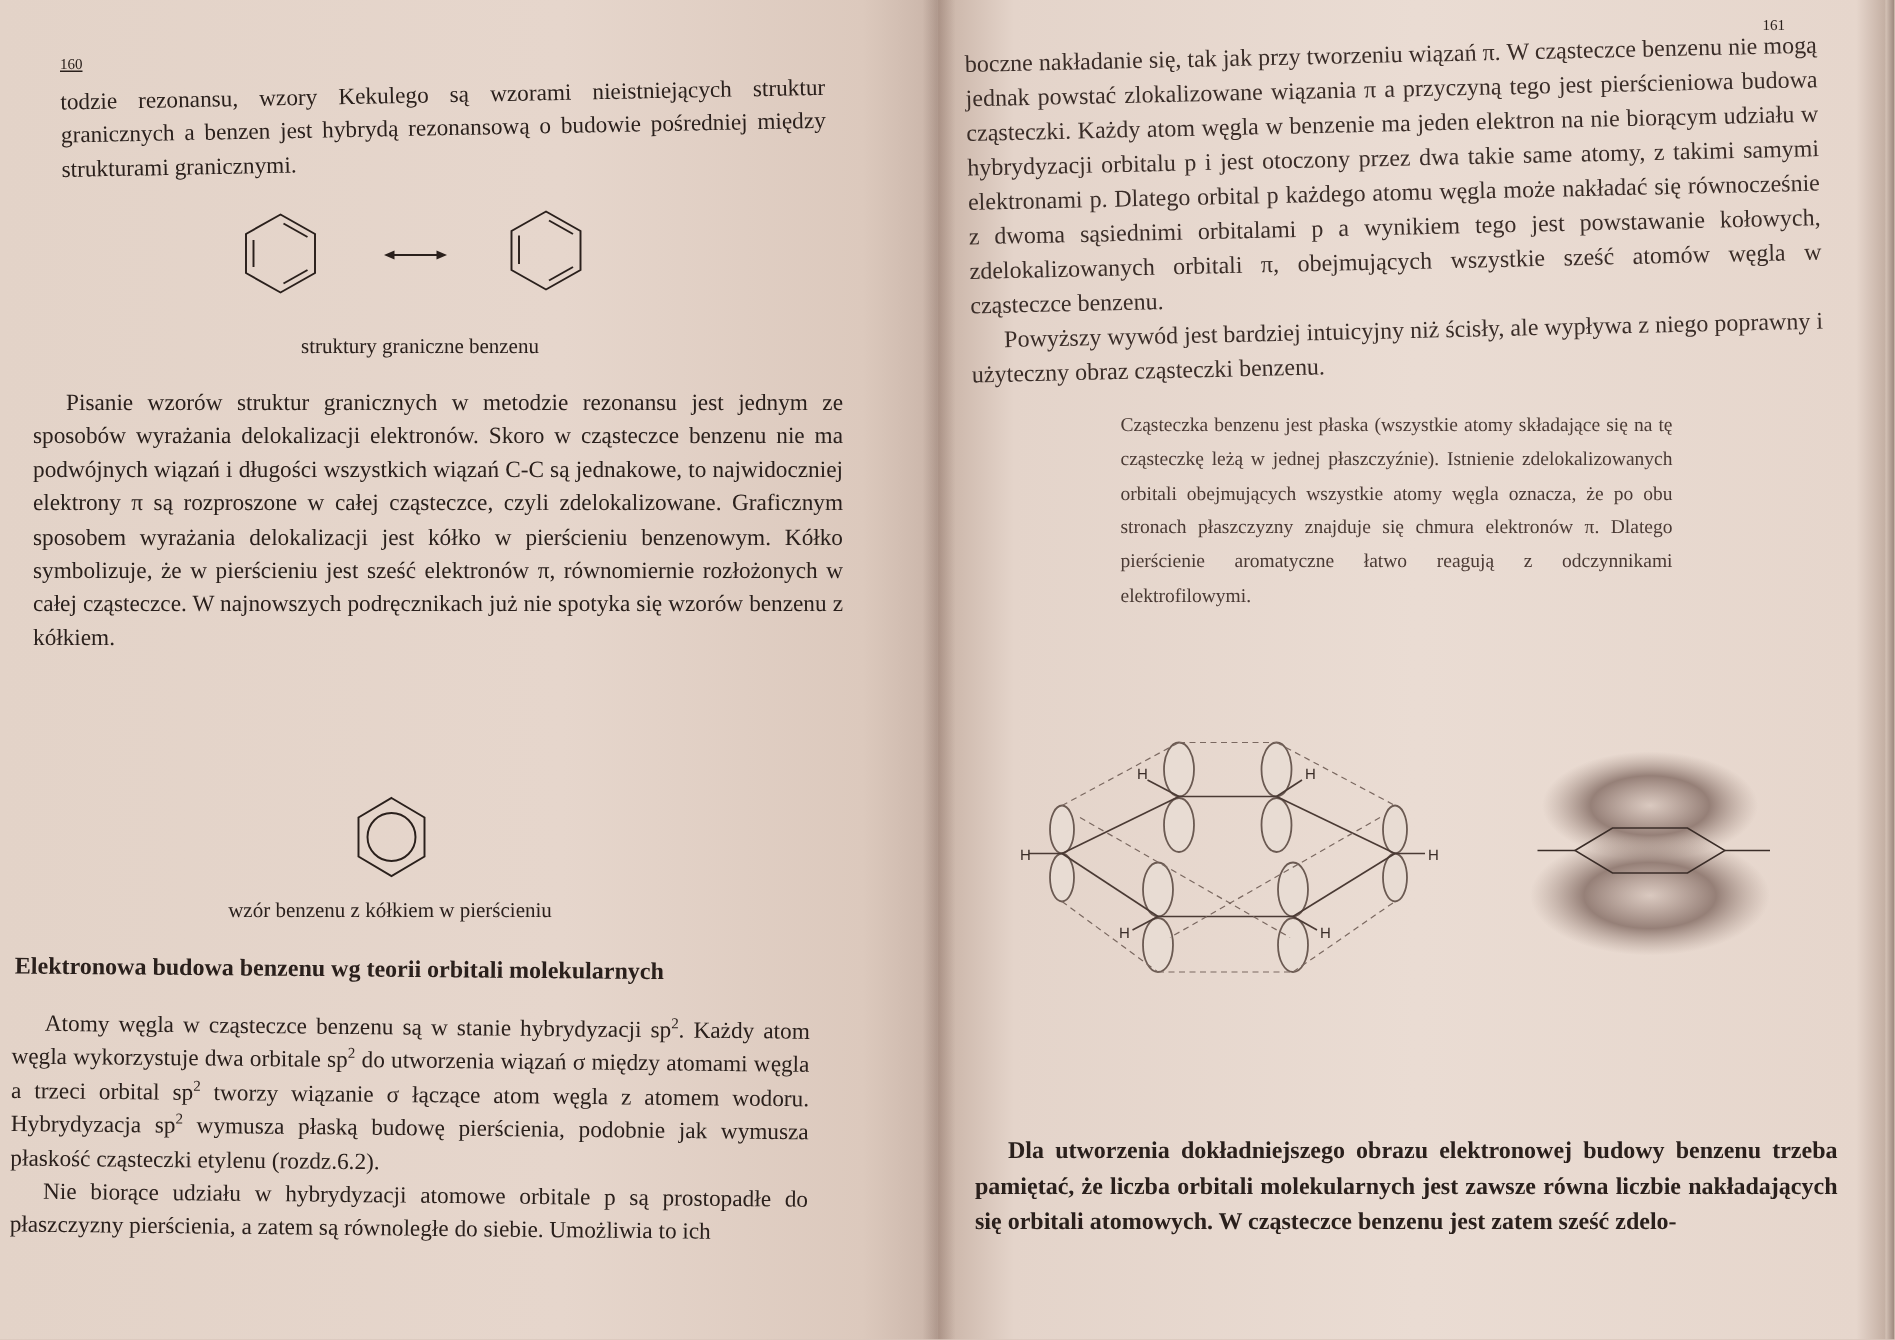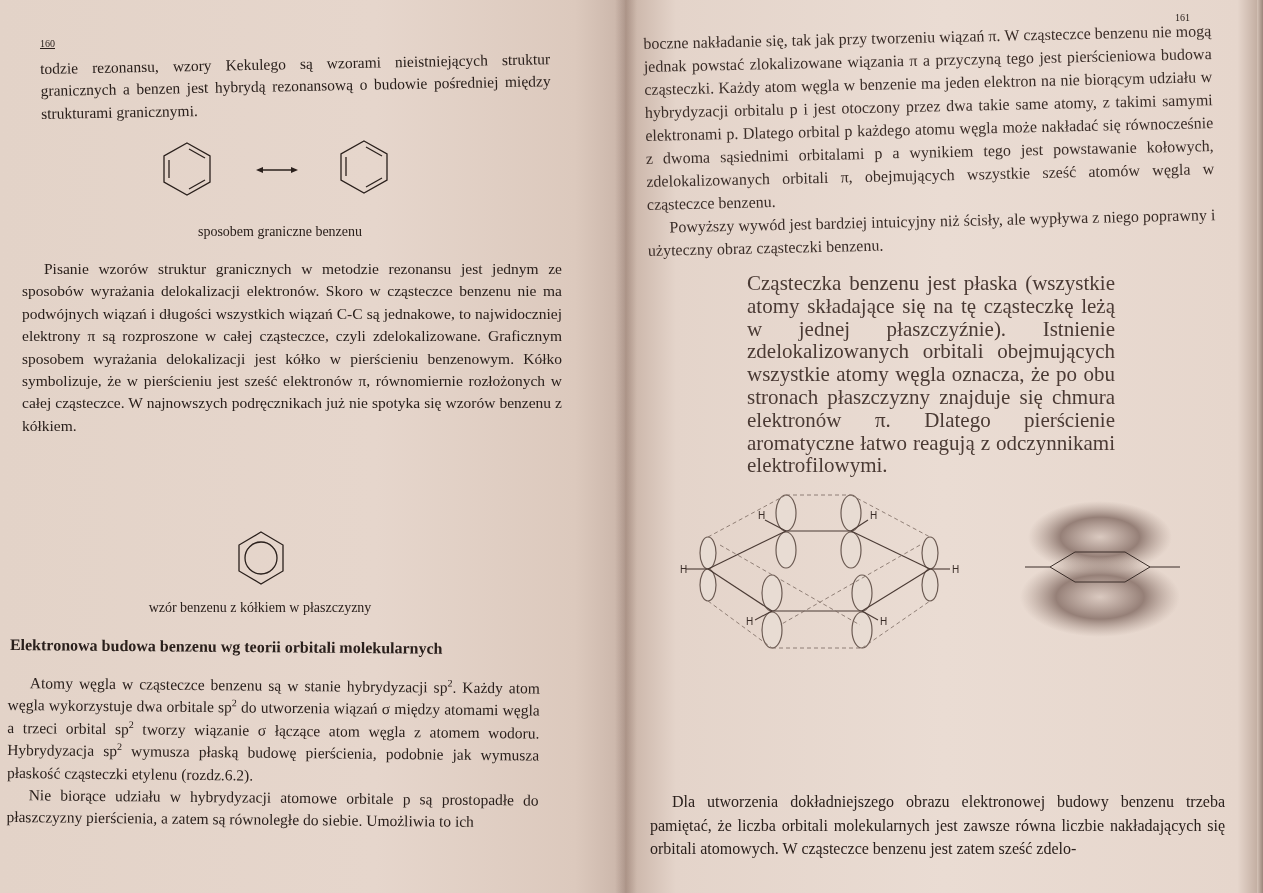--- a/index.html
+++ b/index.html
@@ -33,21 +33,21 @@
   .text {
     position: absolute; font-size: 15.5px; line-height: 22.4px;
     text-align: justify; text-align-last: left;
   }
   .text p { margin: 0; }
   .indent { text-indent: 22px; }
   .caption { position: absolute; font-size: 14px; text-align: center; }
   .heading { position: absolute; font-size: 16px; font-weight: bold; }
   .fig { position: absolute; }
   .boxed {
-    position: absolute; font-size: 21px; line-height: 22.8px;
+    position: absolute; font-size: 13px; line-height: 22.8px;
     text-align: justify; text-align-last: left; color: #4a3a34;
   }
   sup { font-size: 10px; line-height: 0; }
 </style>
 </head>
 <body>
 
 <div class="page page-left">
   <div class="pnum" style="left:40px; top:38px;text-decoration:underline;">160</div>
 
@@ -67,33 +67,33 @@
       <polygon points="96,32 103,29 103,35" fill="#2a201c"></polygon>
       <polygon points="138,32 131,29 131,35" fill="#2a201c"></polygon>
     </g>
     <g stroke="#2a201c" stroke-width="1.3" fill="none">
       <polygon points="204,3 227,16 227,42 204,55 181,42 181,16"></polygon>
       <line x1="206" y1="9" x2="222" y2="18"></line>
       <line x1="186" y1="19" x2="186" y2="38"></line>
       <line x1="222" y1="40" x2="206" y2="49"></line>
     </g>
   </svg>
-  <div class="caption" style="left:170px; top:224px; width:220px;">sposobem graniczne benzenu</div>
+  <div class="caption" style="left:170px; top:224px; width:220px;">struktury graniczne benzenu</div>
 
   <div class="text" style="left:22px; top:258px; width:540px;">
     <p class="indent">Pisanie wzorów struktur granicznych w metodzie rezonansu jest jednym ze sposobów wyrażania delokalizacji elektronów. Skoro w cząsteczce benzenu nie ma podwójnych wiązań i długości wszystkich wiązań C-C są jednakowe, to najwidoczniej elektrony π są rozproszone w całej cząsteczce, czyli zdelokalizowane. Graficznym sposobem wyrażania delokalizacji jest kółko w pierścieniu benzenowym. Kółko symbolizuje, że w pierścieniu jest sześć elektronów π, równomiernie rozłożonych w całej cząsteczce. W najnowszych podręcznikach już nie spotyka się wzorów benzenu z kółkiem.</p>
   </div>
 
   <svg class="fig" style="left:236px; top:530px;" width="50" height="56" viewBox="0 0 50 56">
     <g stroke="#2a201c" stroke-width="1.3" fill="none">
       <polygon points="25,2 47,15 47,41 25,54 3,41 3,15"></polygon>
       <circle cx="25" cy="28" r="16"></circle>
     </g>
   </svg>
-  <div class="caption" style="left:130px; top:600px; width:260px;">wzór benzenu z kółkiem w płaszczyzny</div>
+  <div class="caption" style="left:130px; top:600px; width:260px;">wzór benzenu z kółkiem w pierścieniu</div>
 
   <div class="heading" style="left:10px; top:636px; width:540px; transform: rotate(0.5deg); transform-origin:left top;">Elektronowa budowa benzenu wg teorii orbitali molekularnych</div>
 
   <div class="text" style="left:8px; top:672px; width:532px; transform: rotate(0.6deg); transform-origin:left top;">
     <p class="indent"><span>Atomy węgla w cząsteczce benzenu są w stanie hybrydyzacji sp</span><sup>2</sup><span>. Każdy atom węgla wykorzystuje dwa orbitale sp</span><sup>2</sup><span> do utworzenia wiązań σ między atomami węgla a trzeci orbital sp</span><sup>2</sup><span> tworzy wiązanie σ łączące atom węgla z atomem wodoru. Hybrydyzacja sp</span><sup>2</sup><span> wymusza płaską budowę pierścienia, podobnie jak wymusza płaskość cząsteczki etylenu (rozdz.6.2).</span></p>
     <p class="indent">Nie biorące udziału w hybrydyzacji atomowe orbitale p są prostopadłe do płaszczyzny pierścienia, a zatem są równoległe do siebie. Umożliwia to ich</p>
   </div>
 </div>
 
 <div class="page page-right">
@@ -168,20 +168,20 @@
     <g stroke="#3a2d28" stroke-width="1" fill="none">
       <polygon points="55,72 80,57 130,57 155,72 130,87 80,87"></polygon>
       <line x1="30" y1="72" x2="55" y2="72"></line>
         <line x1="155" y1="72" x2="185" y2="72"></line>
     </g>
   </svg>
 
   <div class="caption" style="left:80px; top:702px; width:450px; font-size:14px; line-height:22px;">
   </div>
 
-  <div class="text" style="left:25px; top:790px; width:575px; font-size:16px; line-height:23.5px;">
+  <div class="text" style="left:25px; top:756px; width:575px; font-size:16px; line-height:23.5px;font-weight:bold;">
     <p class="indent">Dla utworzenia dokładniejszego obrazu elektronowej budowy benzenu trzeba pamiętać, że liczba orbitali molekularnych jest zawsze równa liczbie nakładających się orbitali atomowych. W cząsteczce benzenu jest zatem sześć zdelo-</p>
   </div>
 
   <div class="edge"></div>
 </div>
 
 <div class="gutter"></div>
 
 </body></html>

